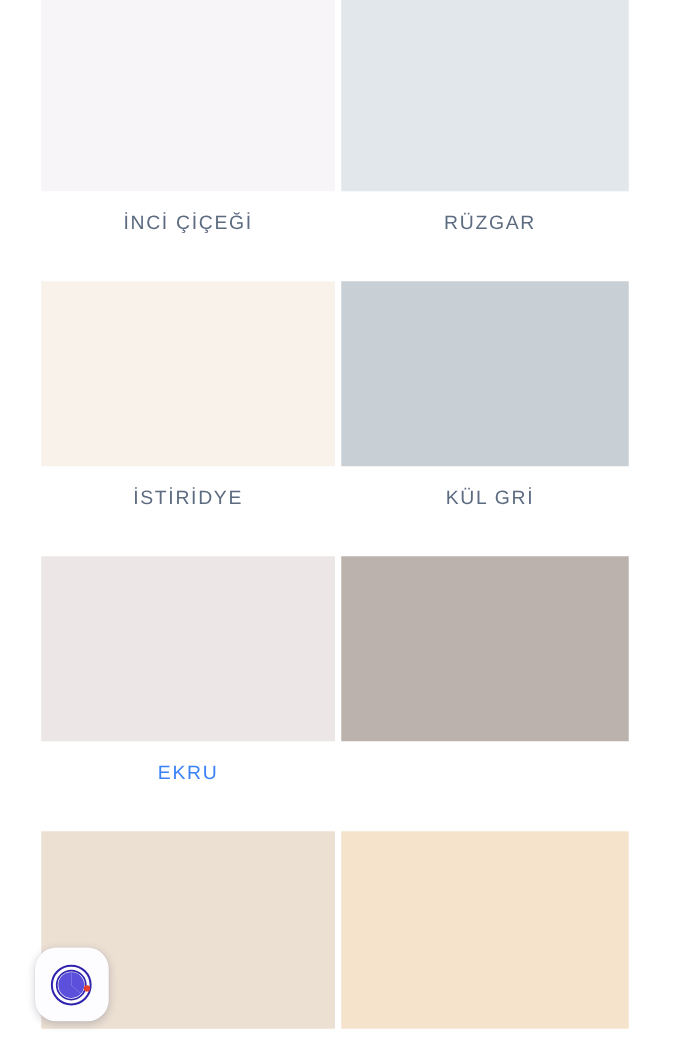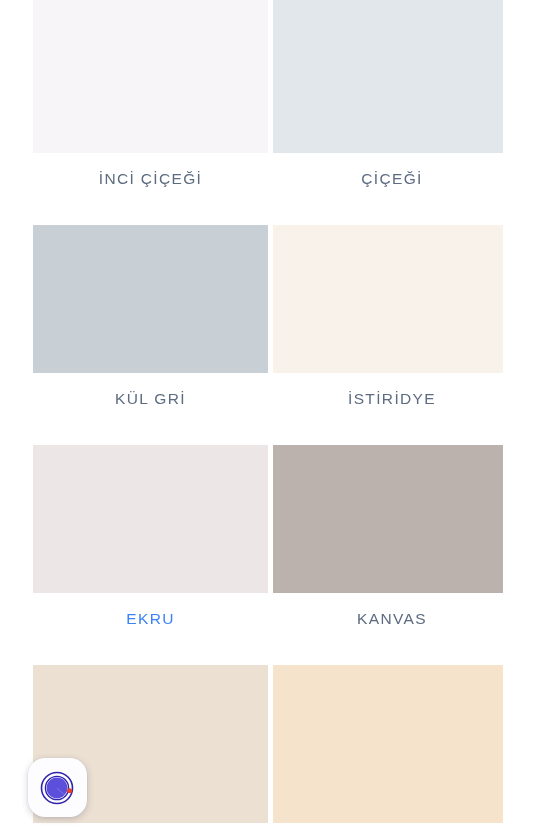--- a/index.html
+++ b/index.html
@@ -92,39 +92,38 @@
 <div id="palette-screen" style="background: rgb(255, 255, 255);">
 
   <div class="swatch-grid">
 
     <div class="swatch-cell row-0">
       <div class="swatch-chip" style="background: rgb(247, 245, 248);"></div>
       <div class="swatch-label" style="color: rgb(92, 107, 128);">İNCİ ÇİÇEĞİ</div>
     </div>
     <div class="swatch-cell row-0">
       <div class="swatch-chip" style="background: rgb(226, 231, 236);"></div>
-      <div class="swatch-label" style="color: rgb(92, 107, 128);">ÇİÇEĞİ</div>
+      <div class="swatch-label" style="color: rgb(92, 107, 128);">RÜZGAR</div>
     </div>
 
     <div class="swatch-cell row-1">
+      <div class="swatch-chip" style="background: rgb(248, 242, 234);"></div>
+      <div class="swatch-label" style="color: rgb(92, 107, 128);">İSTİRİDYE</div>
+    </div>
+    <div class="swatch-cell row-1">
       <div class="swatch-chip" style="background: rgb(201, 208, 213);"></div>
       <div class="swatch-label" style="color: rgb(92, 107, 128);">KÜL GRİ</div>
-    </div>
-    <div class="swatch-cell row-1">
-      <div class="swatch-chip" style="background: rgb(248, 242, 234);"></div>
-      <div class="swatch-label" style="color: rgb(92, 107, 128);">İSTİRİDYE</div>
     </div>
 
     <div class="swatch-cell row-2">
       <div class="swatch-chip" style="background: rgb(236, 230, 230);"></div>
       <div class="swatch-label" style="color: #3b82f6;">EKRU</div>
     </div>
     <div class="swatch-cell row-2">
       <div class="swatch-chip" style="background: rgb(188, 178, 173);"></div>
-      <div class="swatch-label" style="color: rgb(92, 107, 128);">KANVAS</div>
     </div>
 
     <div class="swatch-cell row-3">
       <div class="swatch-chip" style="background: rgb(236, 224, 211);"></div>
       <div class="swatch-label" style="color: rgb(92, 107, 128);"></div>
     </div>
     <div class="swatch-cell row-3">
       <div class="swatch-chip" style="background: rgb(245, 227, 204);"></div>
       <div class="swatch-label" style="color: rgb(92, 107, 128);"></div>
     </div>

